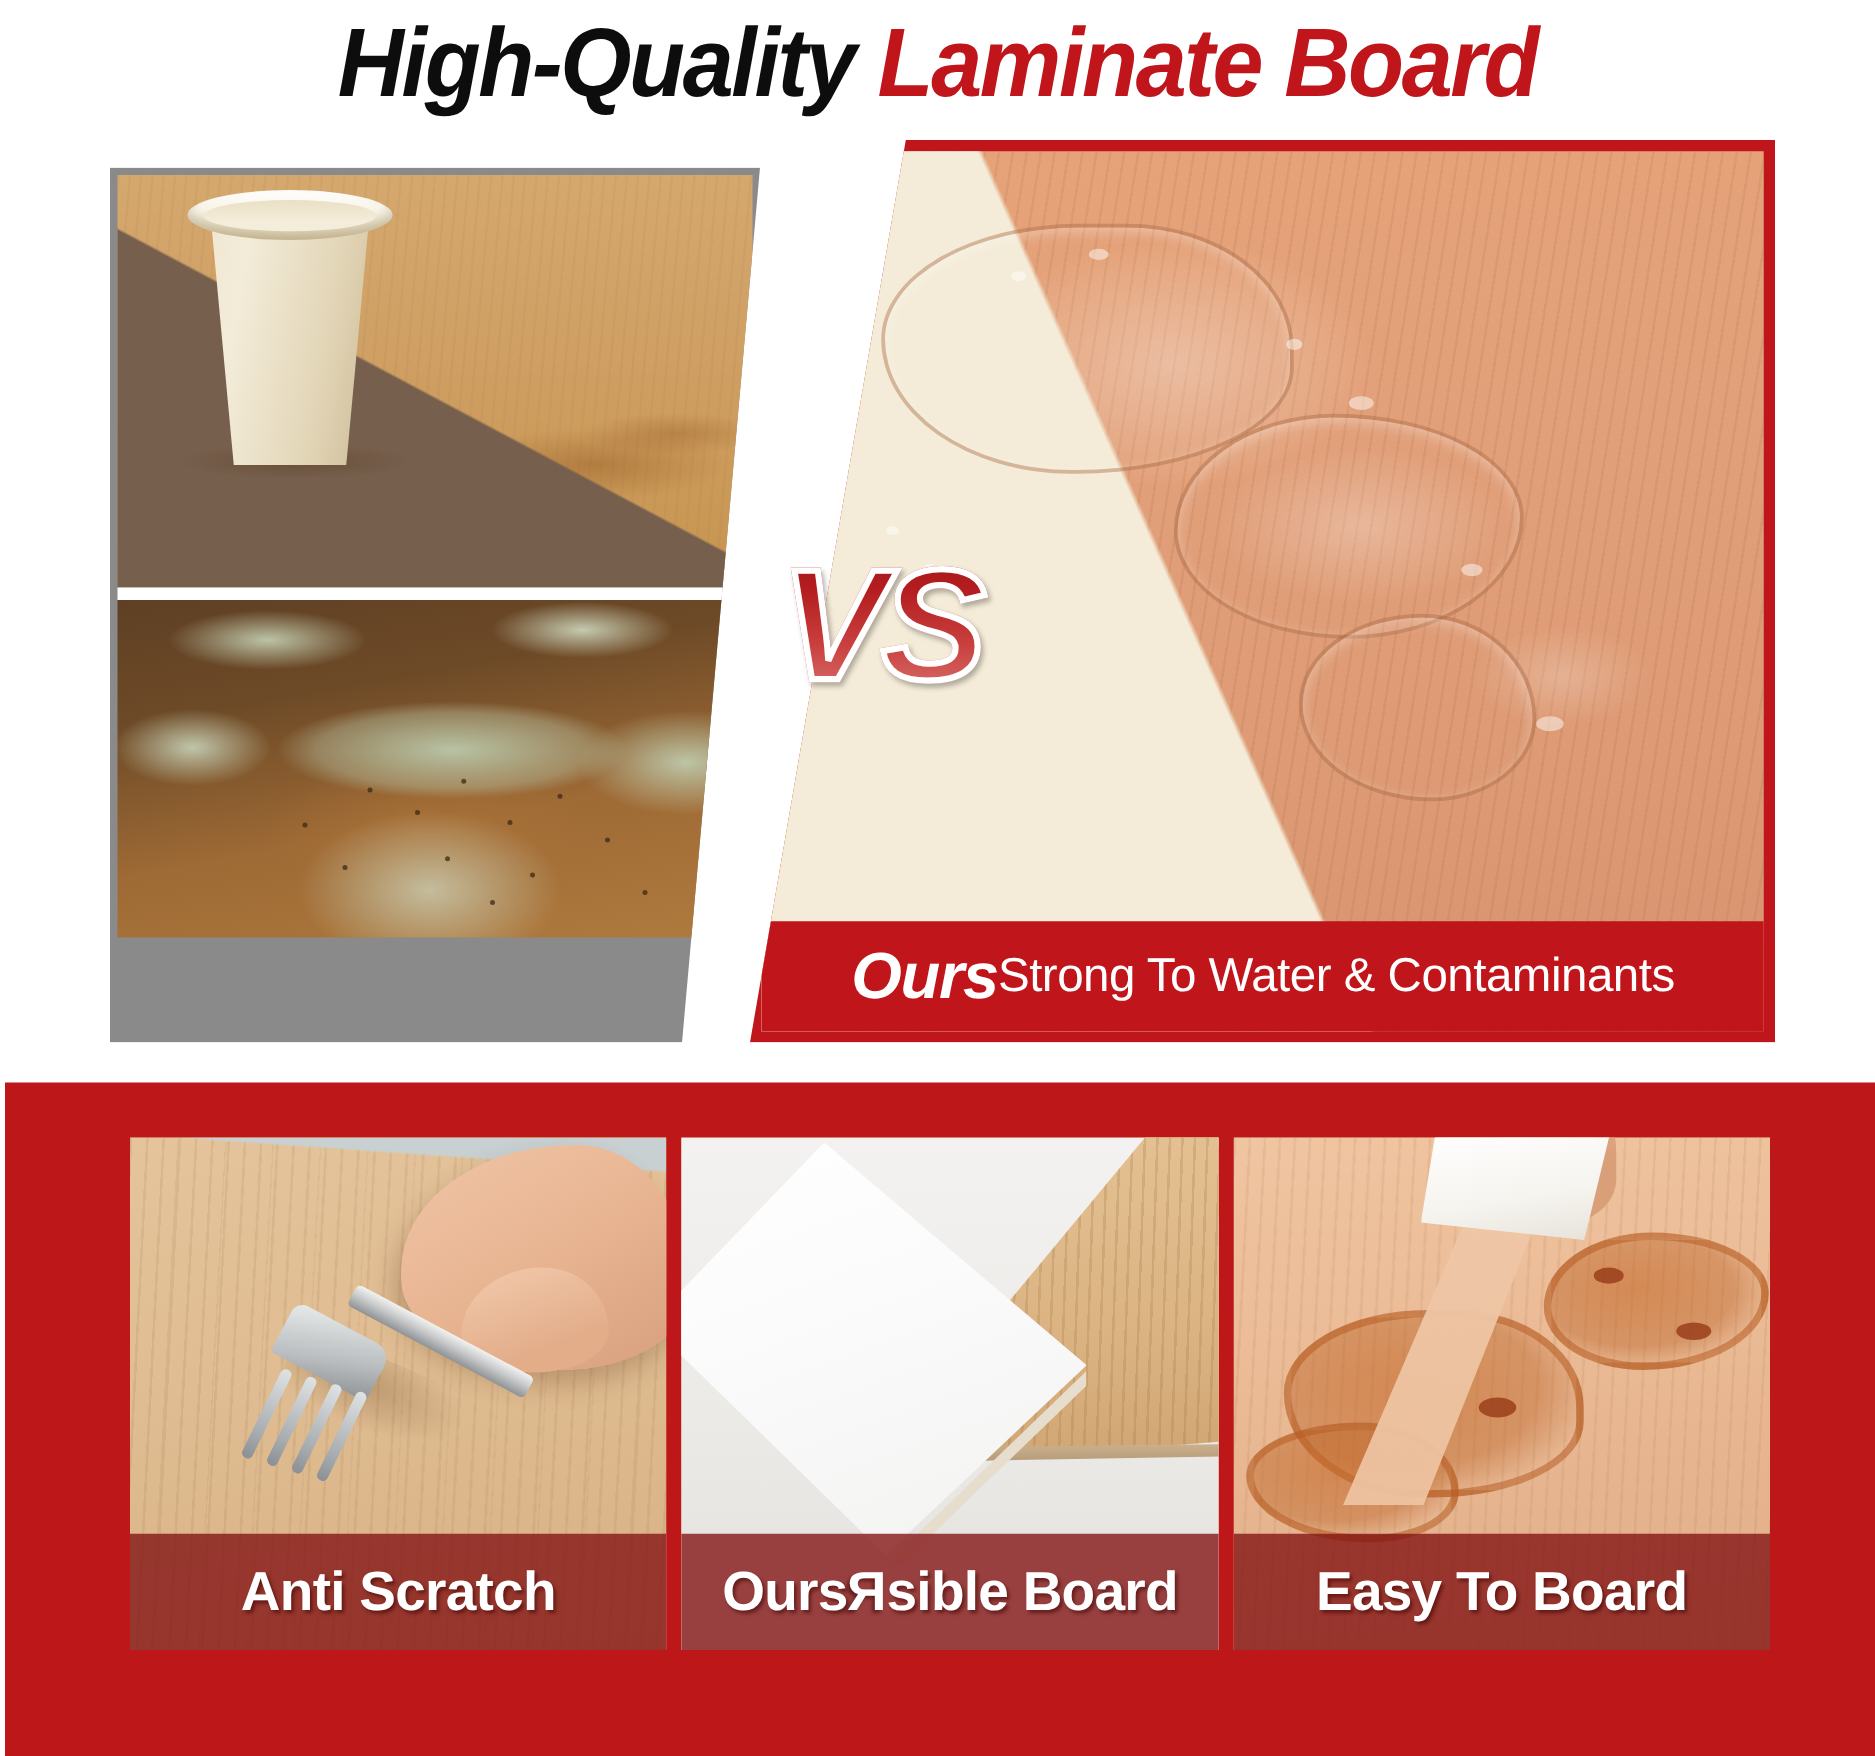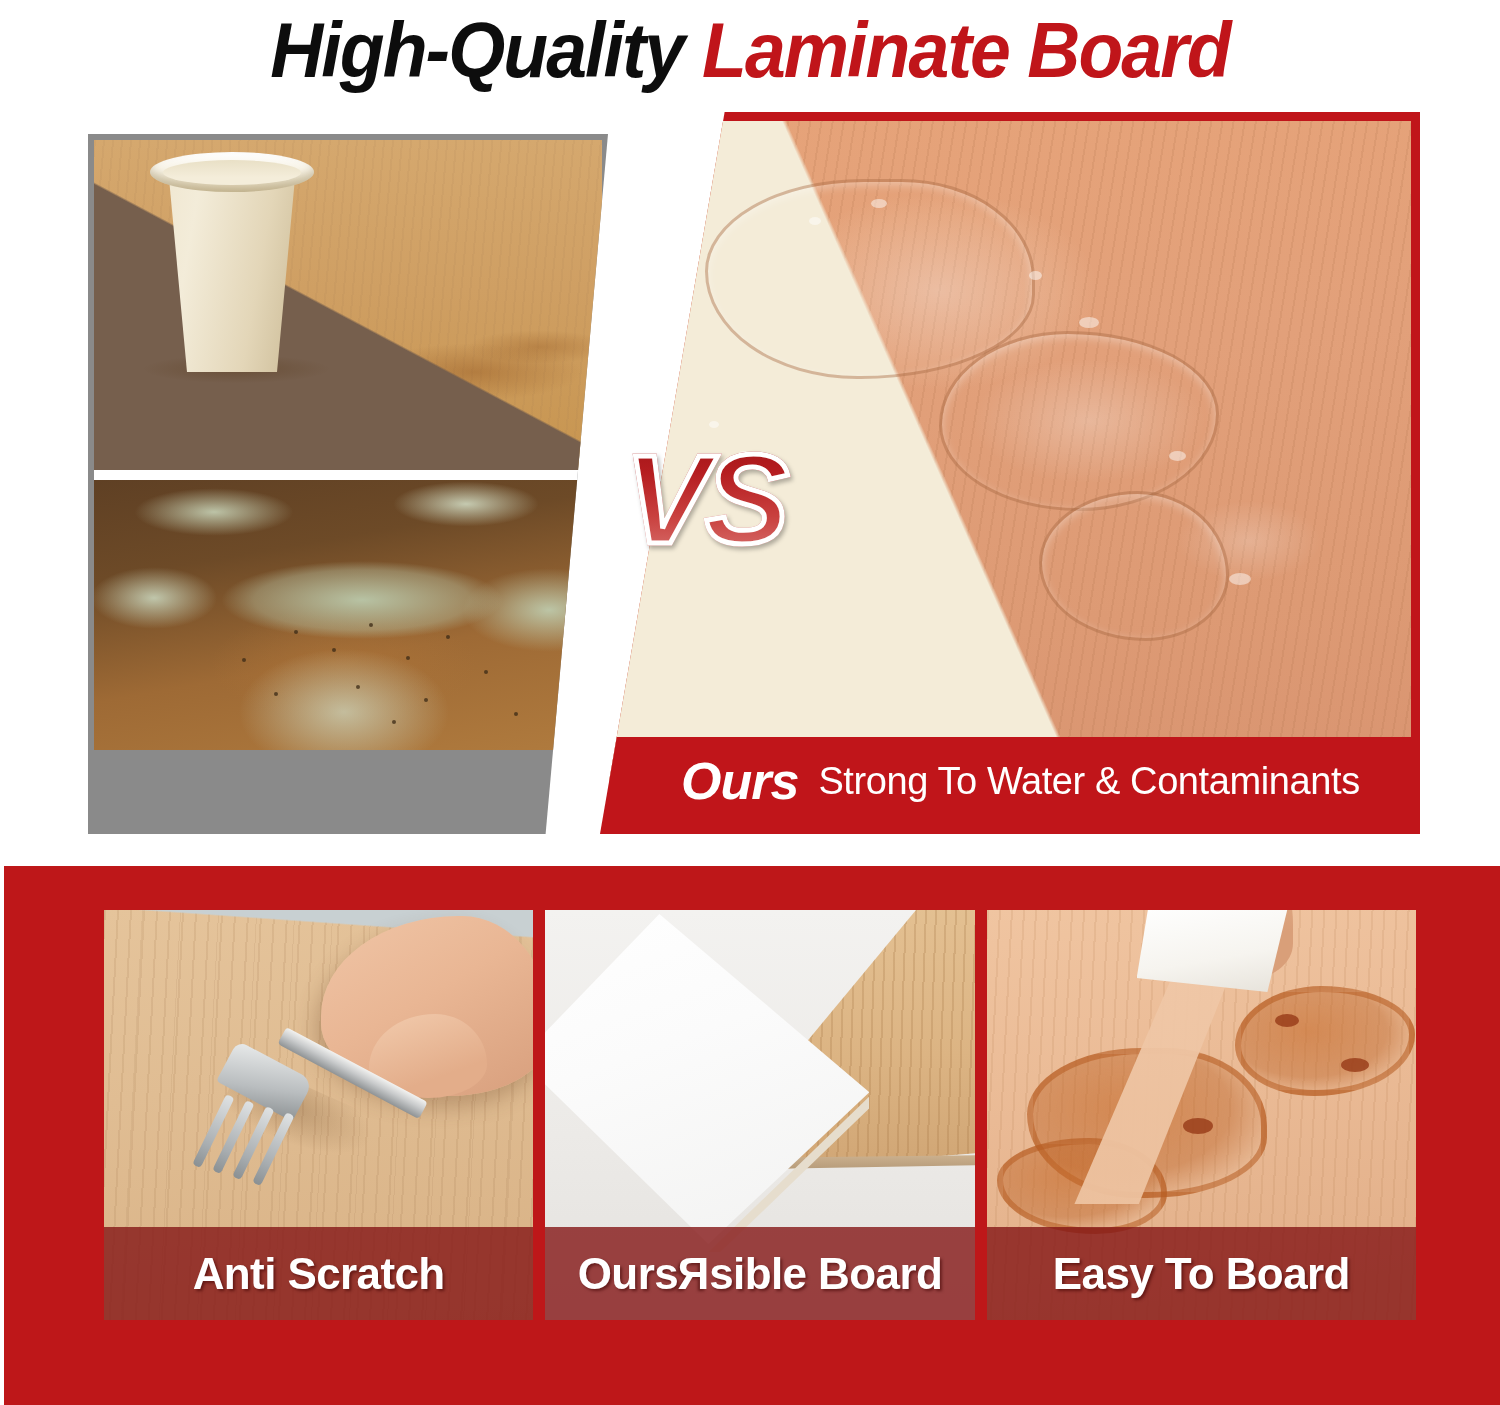--- a/index.html
+++ b/index.html
@@ -149,21 +149,21 @@
   .bar-ours {
     position:absolute; left:0; bottom:0; width:100%; height:88px;
     background:#C0151A;
     display:flex; align-items:center; padding-left:40px;
     color:#ffffff; white-space:nowrap; z-index:4;
   }
   .bar-ours .lbl-strong {
     font-size:52px; font-weight:bold; font-style:italic; letter-spacing:-1px;margin-left:32px;
   }
   .bar-ours .lbl-sub {
-    font-size:38px; font-weight:normal; margin-left:20px; letter-spacing:-.4px;
+    font-size:38px; font-weight:normal; margin-left:0; letter-spacing:-.4px;
   }
 
   
   .vs-badge {
     position:absolute; left:600px; top:318px;
     width:210px; height:140px;
     font-size:126px; font-weight:bold; font-style:italic;
     letter-spacing:-4px; line-height:140px;
     background:linear-gradient(180deg,#9c1315 0%, #b51d20 30%, #c9413f 62%, #dc7f7c 100%);
     -webkit-background-clip:text; background-clip:text;

